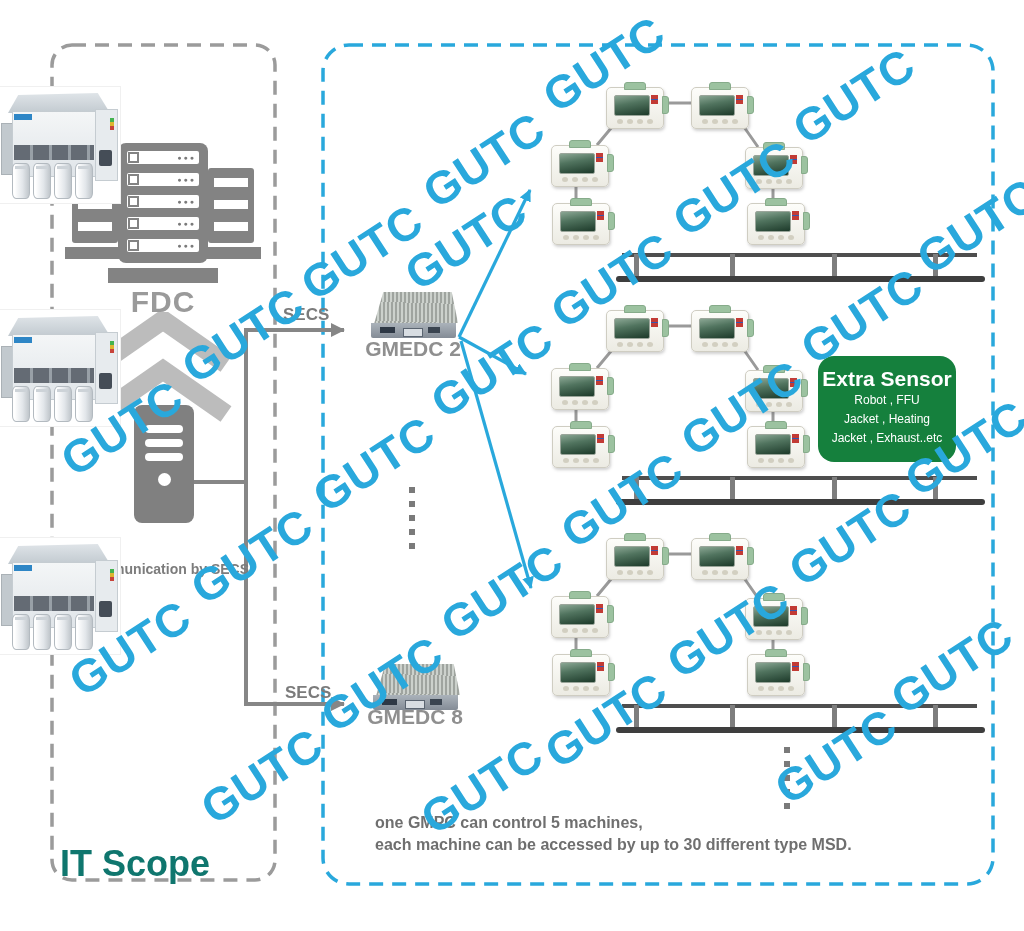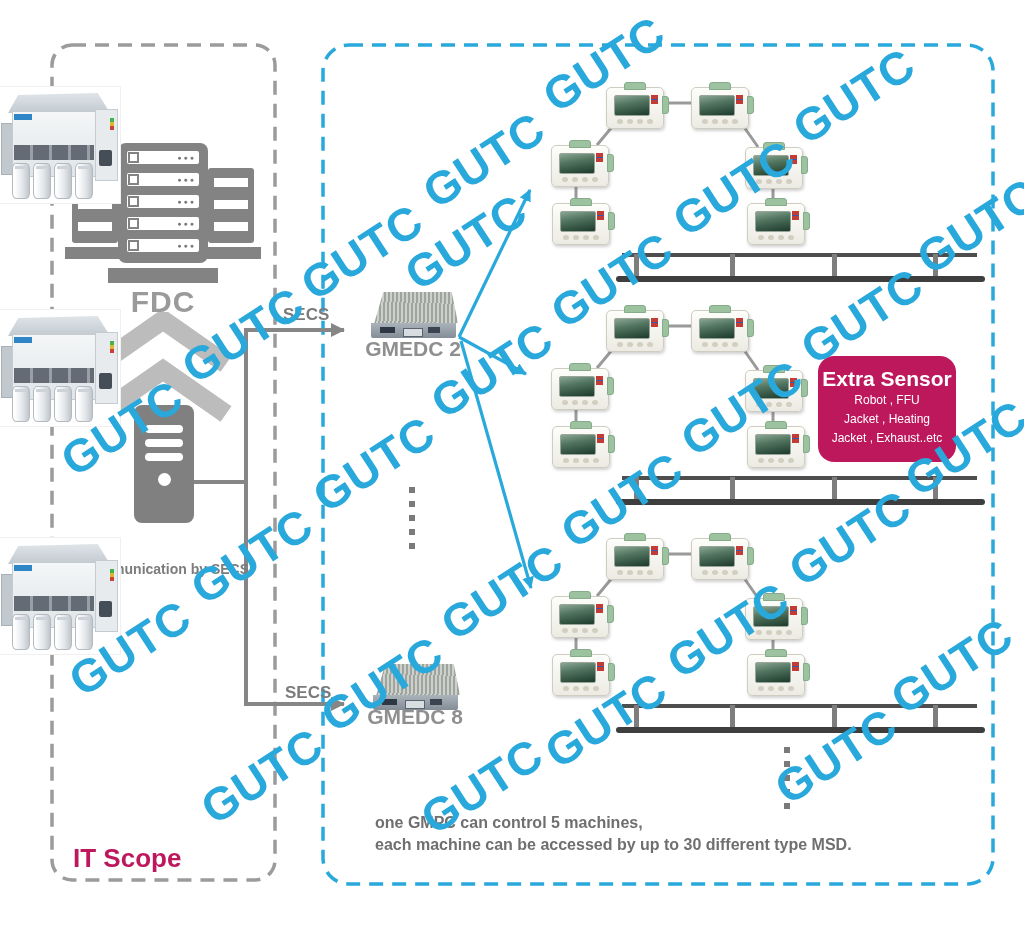--- a/index.html
+++ b/index.html
@@ -26,21 +26,21 @@
        background:repeating-linear-gradient(180deg,#fff 0 9px,transparent 9px 22px);}
   .wbase{top:107px;width:62px;height:12px;background:#838383;}
   .wbase-l{left:0}.wbase-r{left:134px}
   .pedestal{left:43px;top:128px;width:110px;height:15px;background:#838383;}
 
   
   .lbl{position:absolute;z-index:2;color:#9a9a9a;font-weight:bold;}
   .fdc-label{left:65px;top:285px;width:196px;text-align:center;font-size:30px;letter-spacing:1px;}
   .eap-label{left:65px;top:527px;width:196px;text-align:center;font-size:28px;}
   .eap-caption{left:40px;top:561px;width:250px;text-align:center;font-size:14px;color:#7c7c7c;}
-  .itscope-label{left:73px;top:843px;font-size:26px;color:#be185d;}
+  .itscope-label{left:60px;top:843px;font-size:36px;color:#0f766e;}
   .secs{font-size:17px;color:#7b7b7b;}
   .secs-top{left:283px;top:305px;}
   .secs-bottom{left:285px;top:683px;}
   .gmedc-label{width:114px;text-align:center;font-size:21px;color:#8f8f8f;}
   .gmedc1-label{left:356px;top:337px;}
   .gmedc5-label{left:358px;top:705px;}
 
   
   .chevrons{position:absolute;left:90px;top:312px;z-index:2;}
   .eap-icon{left:134px;top:405px;width:60px;height:118px;background:#808080;border-radius:8px;z-index:2;}
@@ -110,21 +110,21 @@
      background:linear-gradient(90deg,#ffffff 10%,#e2e6ea 60%,#c0c6cb);}
   .cyl::before{content:"";position:absolute;left:2px;right:2px;top:2px;height:3px;background:#cdd3d8;}
   .cy1{left:12px}.cy2{left:33px}.cy3{left:54px}.cy4{left:75px}
 
   .rail .r-top{left:622px;top:166px;width:355px;height:4px;background:#4e4e4e;}
   .rail .post{width:5px;height:24px;top:167px;background:#7e7e7e;}
   .p1{left:634px}.p2{left:730px}.p3{left:832px}.p4{left:933px}
   .rail .r-bot{left:616px;top:189px;width:369px;height:6px;background:#3e3e3e;border-radius:3px;}
 
   
-  .extra-sensor{left:818px;top:356px;width:138px;height:106px;background:#be185d;
+  .extra-sensor{left:818px;top:356px;width:138px;height:106px;background:#15803d;
      border-radius:16px;z-index:3;color:#fff;text-align:center;}
   .es-title{margin-top:11px;font-size:21px;font-weight:bold;}
   .es-line{font-size:12px;line-height:19px;}
 
   
   .footnote{left:375px;top:812px;z-index:2;font-size:16px;font-weight:600;
      color:#6f6f6f;line-height:22px;}
 
   
   .gutc{position:absolute;z-index:4;font-size:46px;font-weight:bold;letter-spacing:1px;

